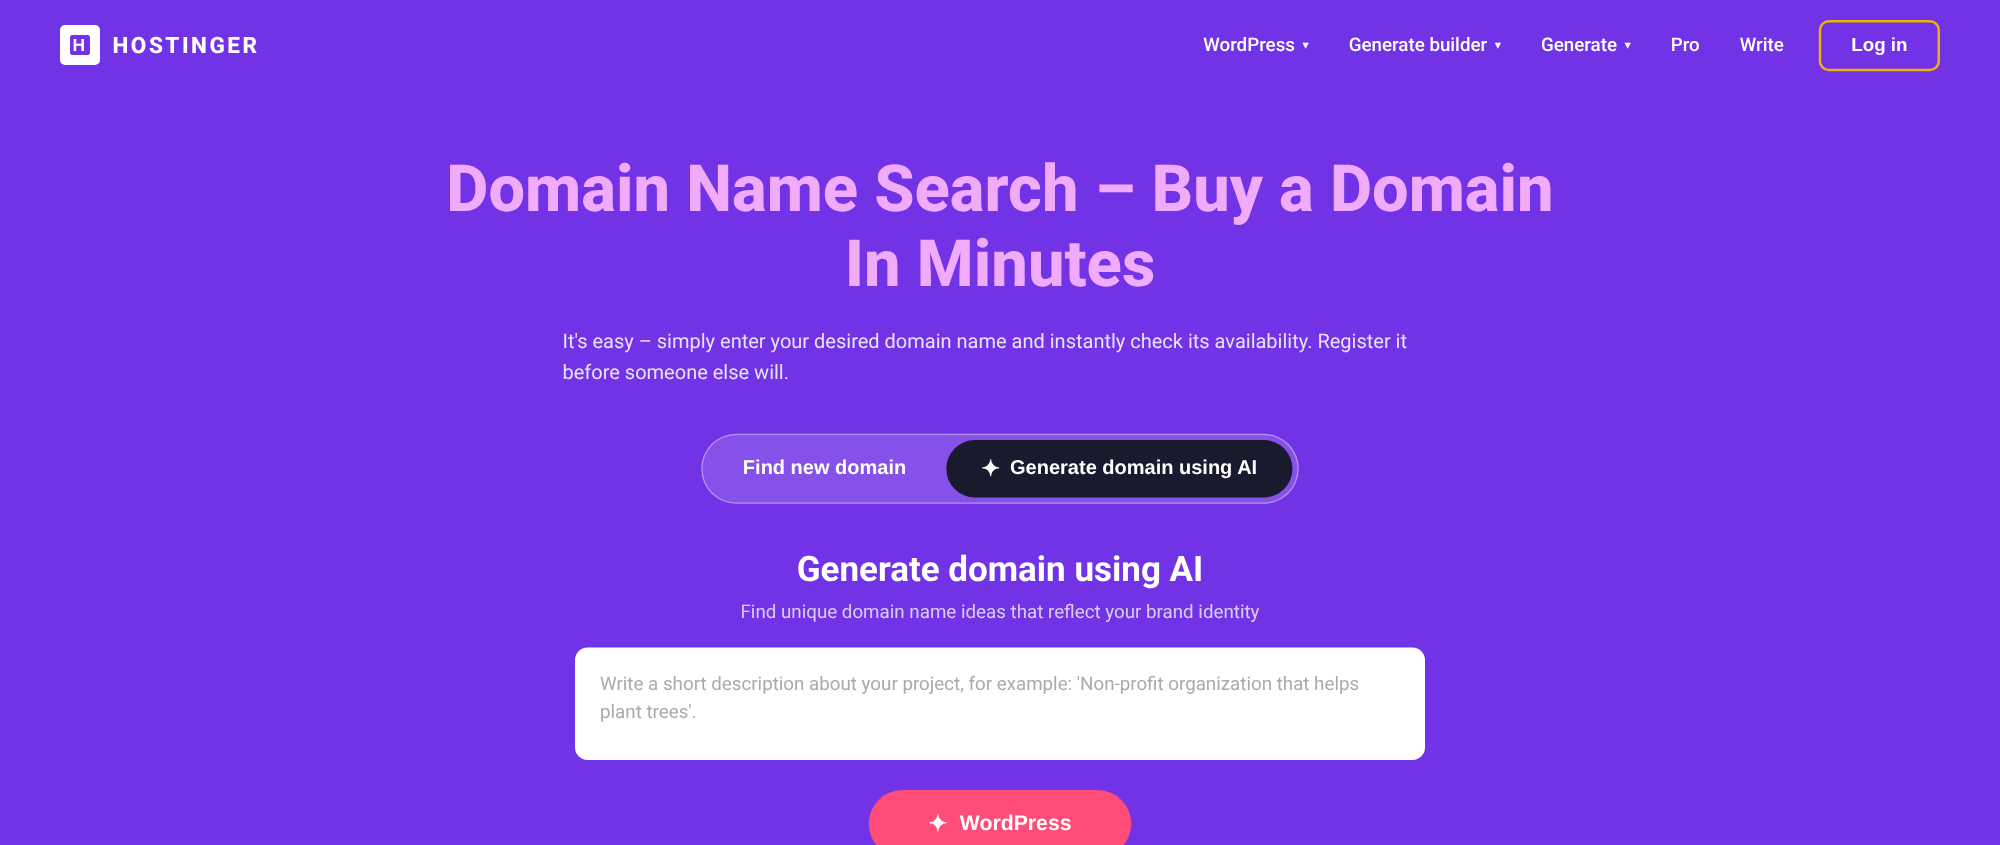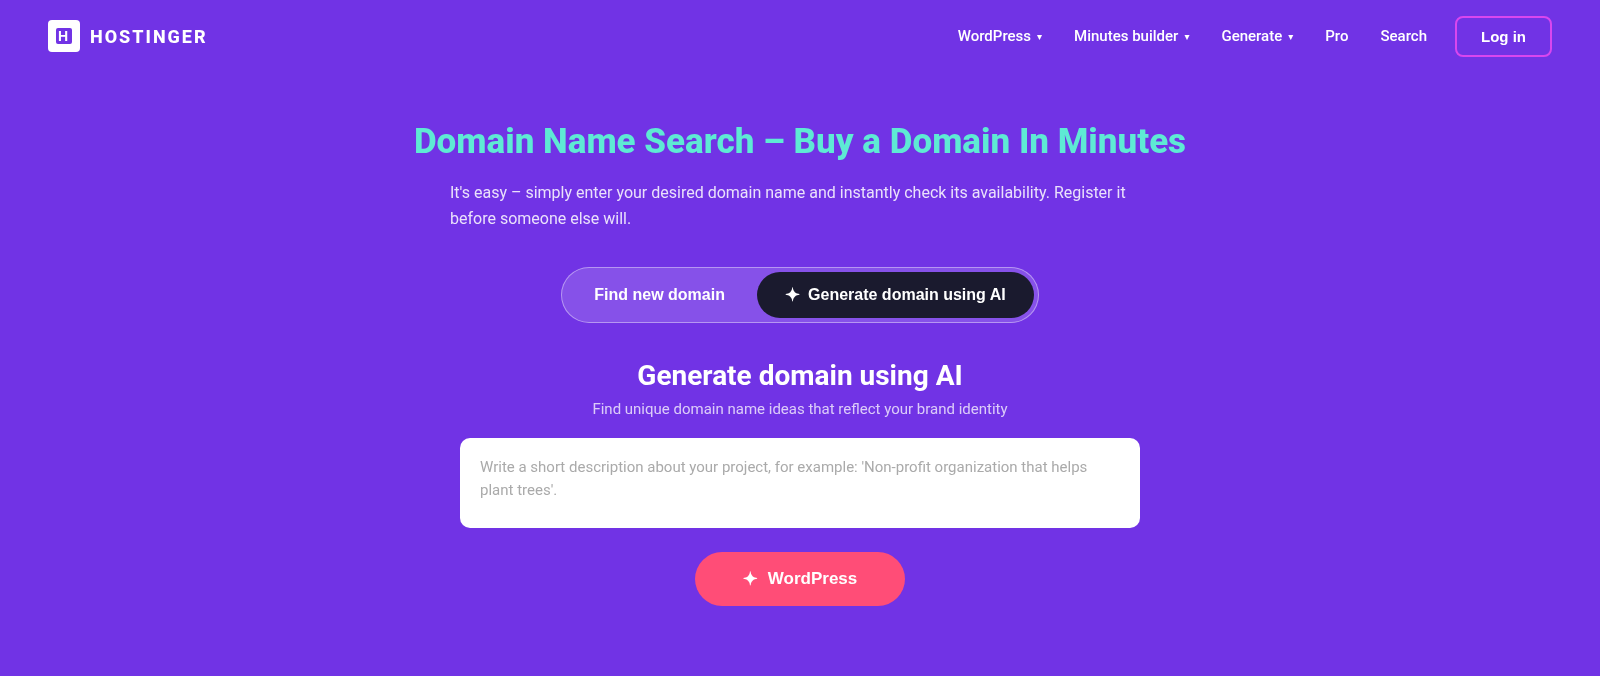--- a/index.html
+++ b/index.html
@@ -71,38 +71,38 @@
     .chevron {
       font-size: 10px;
       margin-left: 2px;
     }
 
     .nav-login {
       color: white;
       font-size: 15px;
       font-weight: 600;
       padding: 10px 24px;
-      border: 2px solid #d946ef;
+      border: 2px solid #eab308;
       border-radius: 8px;
       cursor: pointer;
       background: transparent;
       margin-left: 8px;
     }
 
     
     .hero {
       display: flex;
       flex-direction: column;
       align-items: center;
       padding-top: 50px;
     }
 
     .hero-title {
-      color: #5eead4;
-      font-size: 35px;
+      color: #f0abfc;
+      font-size: 52px;
       font-weight: 800;
       text-align: center;
       line-height: 1.15;
       max-width: 900px;
     }
 
     .hero-subtitle {
       color: rgba(255,255,255,0.85);
       font-size: 16px;
       text-align: left;
@@ -230,32 +230,32 @@
       </svg>
     </div>
     <span>HOSTINGER</span>
   </div>
   <div class="nav-links">
     <div class="nav-item">
       <span>WordPress</span>
       <span class="chevron">▾</span>
     </div>
     <div class="nav-item">
-      <span>Minutes builder</span>
+      <span>Generate builder</span>
       <span class="chevron">▾</span>
     </div>
     <div class="nav-item">
       <span>Generate</span>
       <span class="chevron">▾</span>
     </div>
     <div class="nav-item">
       <span>Pro</span>
     </div>
     <div class="nav-item">
-      <span>Search</span>
+      <span>Write</span>
     </div>
     <button class="nav-login">Log in</button>
   </div>
 </nav>
 
 <section class="hero">
   <h1 class="hero-title">Domain Name Search – Buy a Domain In Minutes</h1>
   <p class="hero-subtitle">It's easy – simply enter your desired domain name and instantly check its availability. Register it before someone else will.</p>
 
   <div class="toggle-container">

